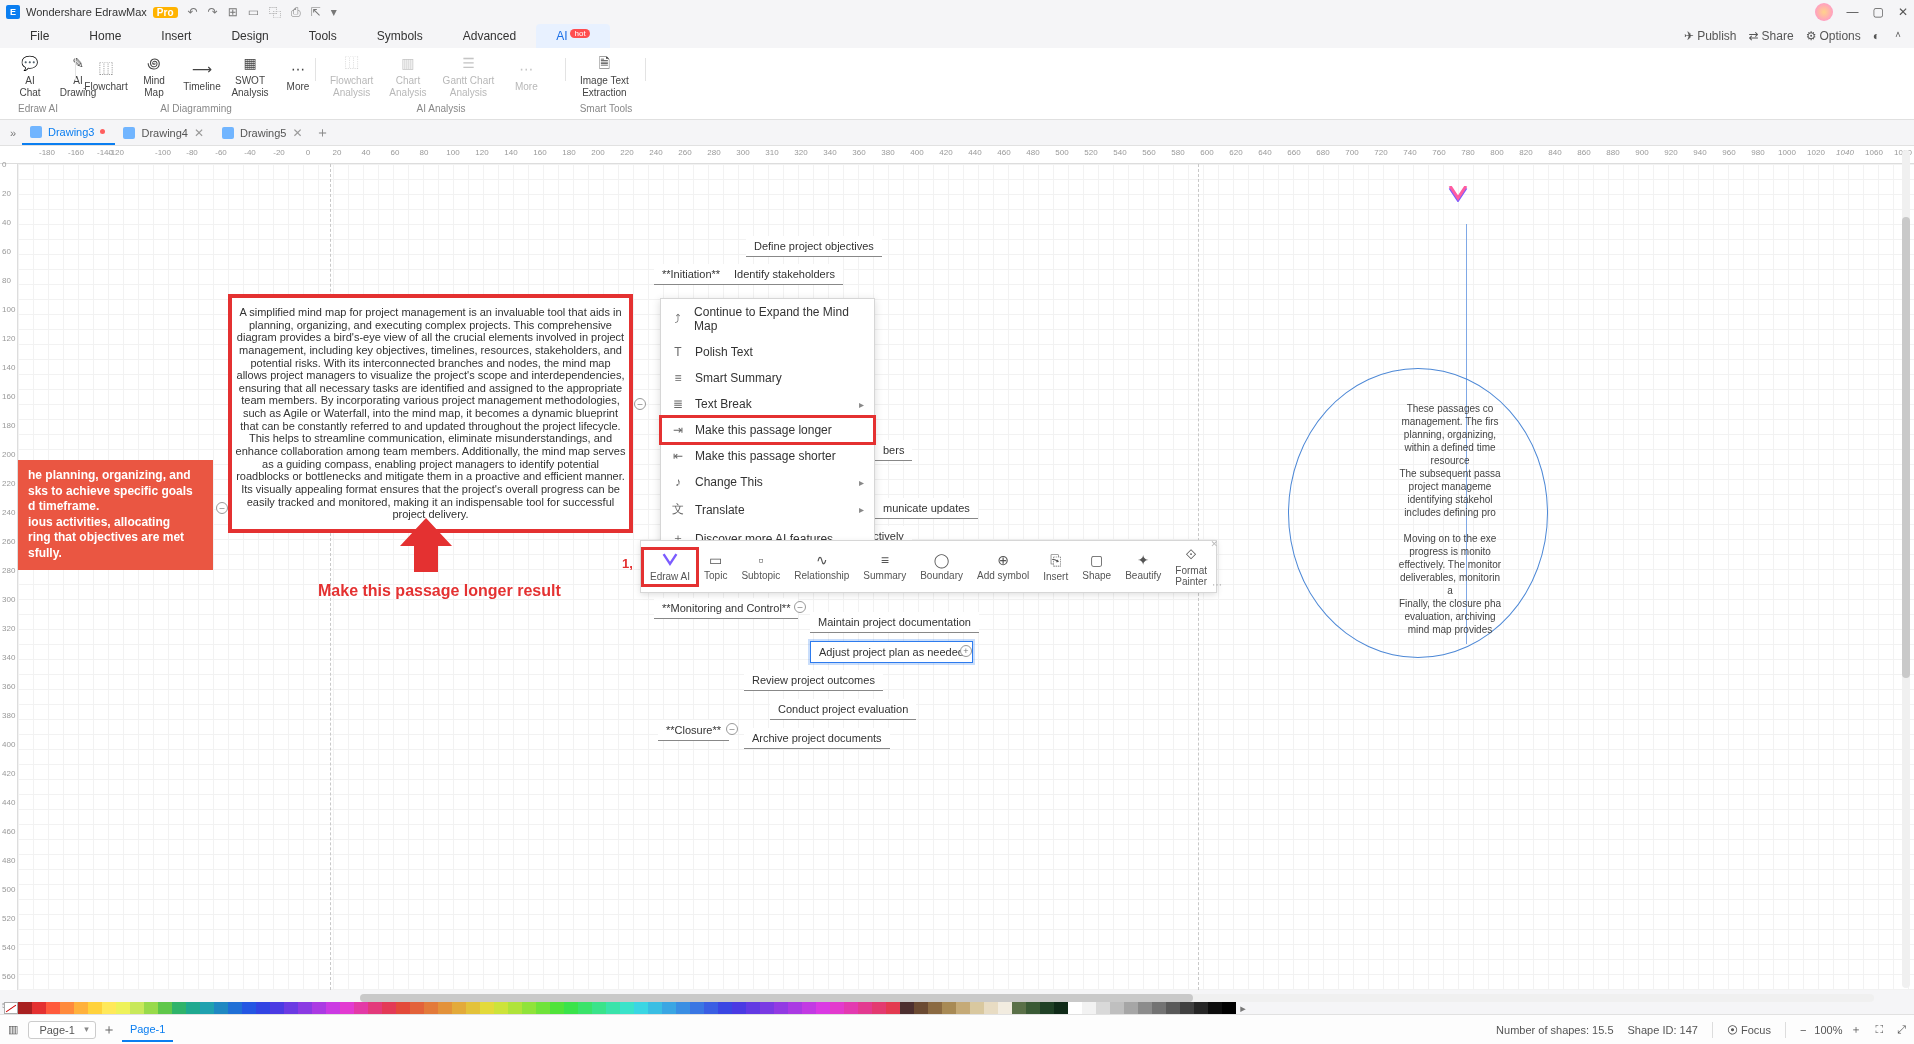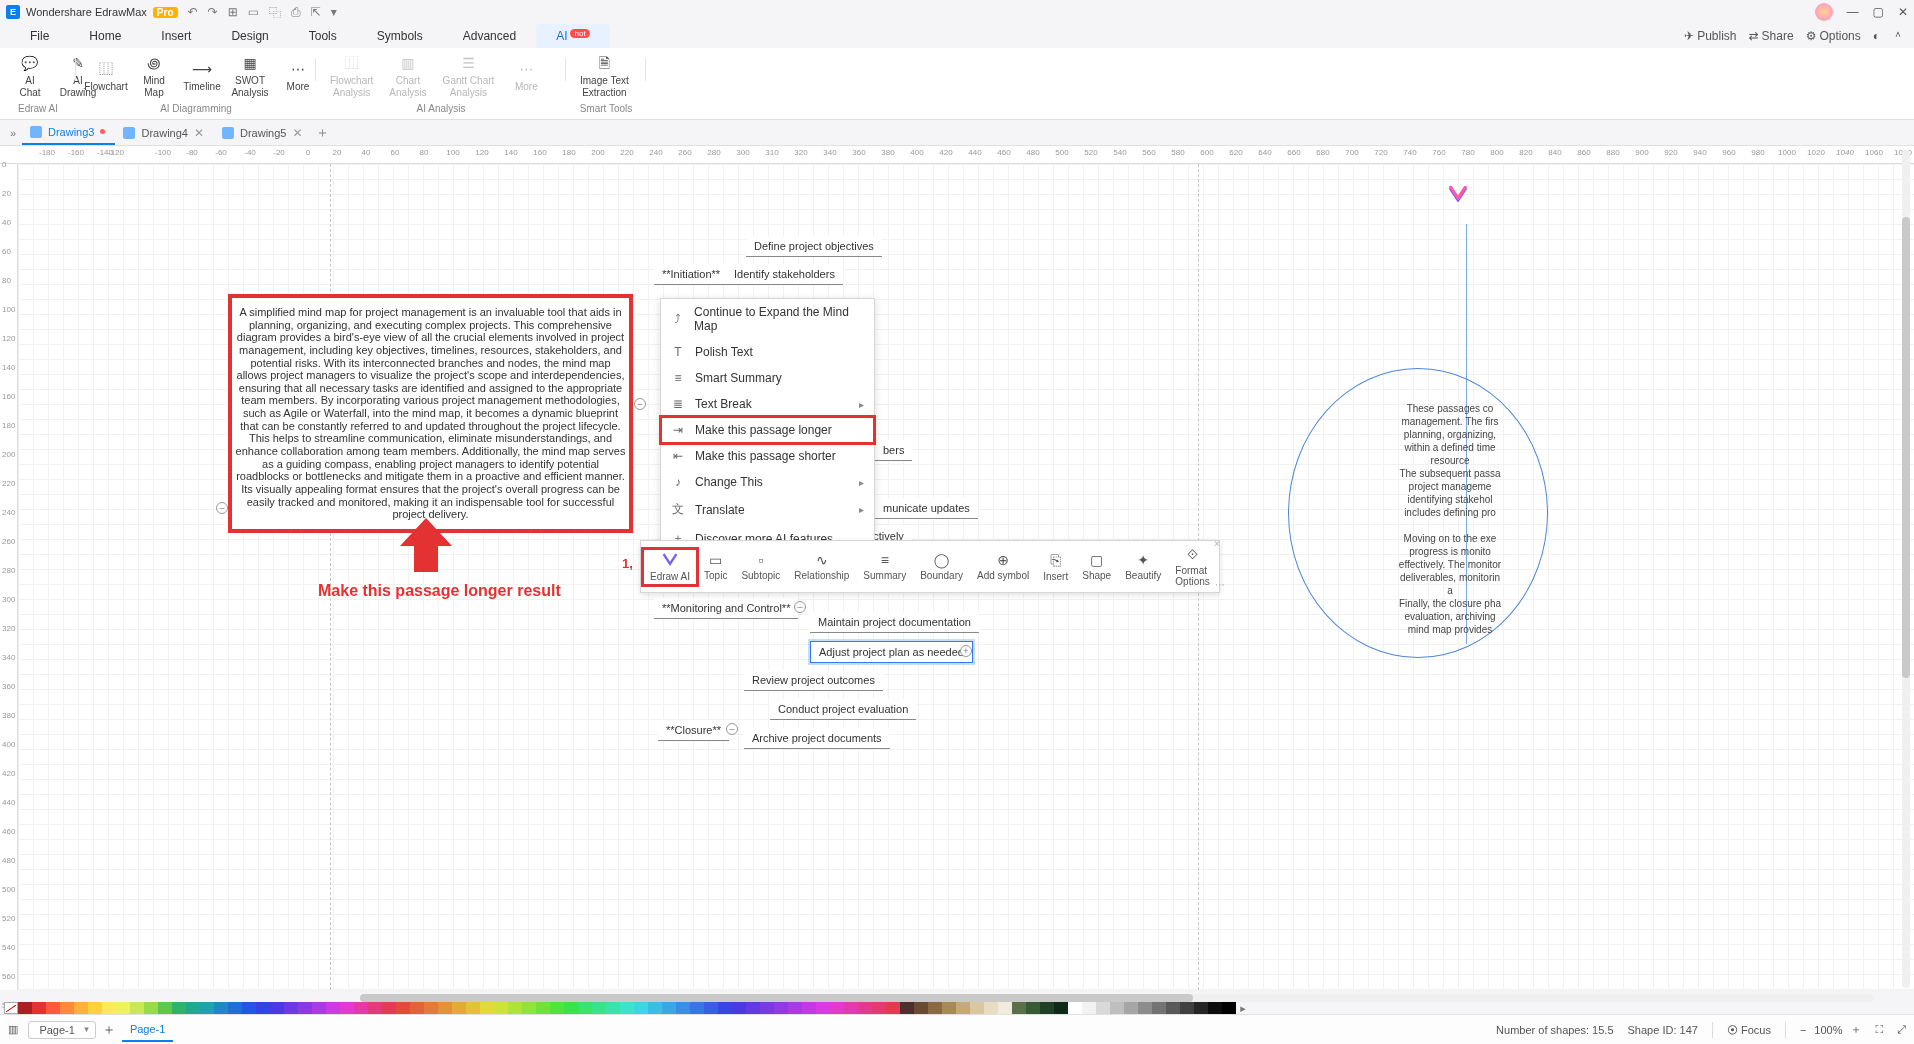--- a/index.html
+++ b/index.html
@@ -397,20 +397,26 @@
     <div class="mm-expand" style="left:708px;top:559px;">–</div>
     <div class="mm-node" style="left:726px; top:506px;border:none;border-bottom:1px solid #888;">Review project outcomes</div>
     <div class="mm-node" style="left:752px; top:535px;border:none;border-bottom:1px solid #888;">Conduct project evaluation</div>
     <div class="mm-node" style="left:726px; top:564px;border:none;border-bottom:1px solid #888;">Archive project documents</div>
 
     <div class="mm-expand" style="left:616px;top:234px;">–</div>
 
     <div class="redbox" style="left:210px; top:130px; width:405px;">A simplified mind map for project management is an invaluable tool that aids in planning, organizing, and executing complex projects. This comprehensive diagram provides a bird's-eye view of all the crucial elements involved in project management, including key objectives, timelines, resources, stakeholders, and potential risks. With its interconnected branches and nodes, the mind map allows project managers to visualize the project's scope and interdependencies, ensuring that all necessary tasks are identified and assigned to the appropriate team members. By incorporating various project management methodologies, such as Agile or Waterfall, into the mind map, it becomes a dynamic blueprint that can be constantly referred to and updated throughout the project lifecycle. This helps to streamline communication, eliminate misunderstandings, and enhance collaboration among team members. Additionally, the mind map serves as a guiding compass, enabling project managers to identify potential roadblocks or bottlenecks and mitigate them in a proactive and efficient manner. Its visually appealing format ensures that the project's overall progress can be easily tracked and monitored, making it an indispensable tool for successful project delivery.</div>
     <div class="mm-expand" style="left:198px;top:338px;">–</div>
 
+    <div class="orange-ann" style="left:0; top:296px; width:195px; white-space:pre-line;">he planning, organizing, and
+sks to achieve specific goals
+d timeframe.
+ious activities, allocating
+ring that objectives are met
+sfully.</div>
 
     <div class="big-arrow" style="left:378px; top:352px;">
      <svg viewBox="0 0 60 60">
           <path d="M30 2 L56 30 L42 30 L42 56 L18 56 L18 30 L4 30 Z" fill="#e43131"></path>
         </svg>
     </div>
     <div class="caption-red" style="left:300px; top:418px;">Make this passage longer result</div>
 
     <div class="num-label" style="left:770px; top:215px;">2.</div>
     <div class="ctxmenu" style="left:642px; top:134px;">
@@ -495,21 +501,21 @@
           <span class="ficon">▢</span>
           <span>Shape</span>
         </div>
       <div class="fbtn">
           <span class="ficon">✦</span>
           <span>Beautify</span>
         </div>
       <div class="fbtn">
           <span class="ficon">⟐</span>
           <span style="white-space:pre;">Format
-Options</span>
+Painter</span>
         </div>
       <span class="float-close">✕</span>
       <span class="more-dots">⋯</span>
     </div>
 
     <div class="oval-border" style="left:1270px; top:204px; width:260px; height:290px;"></div>
     <div class="oval-bubble" style="left:1362px; top:224px; width:140px; white-space:pre-line;">These passages co
 management. The firs
 planning, organizing,
 within a defined time

